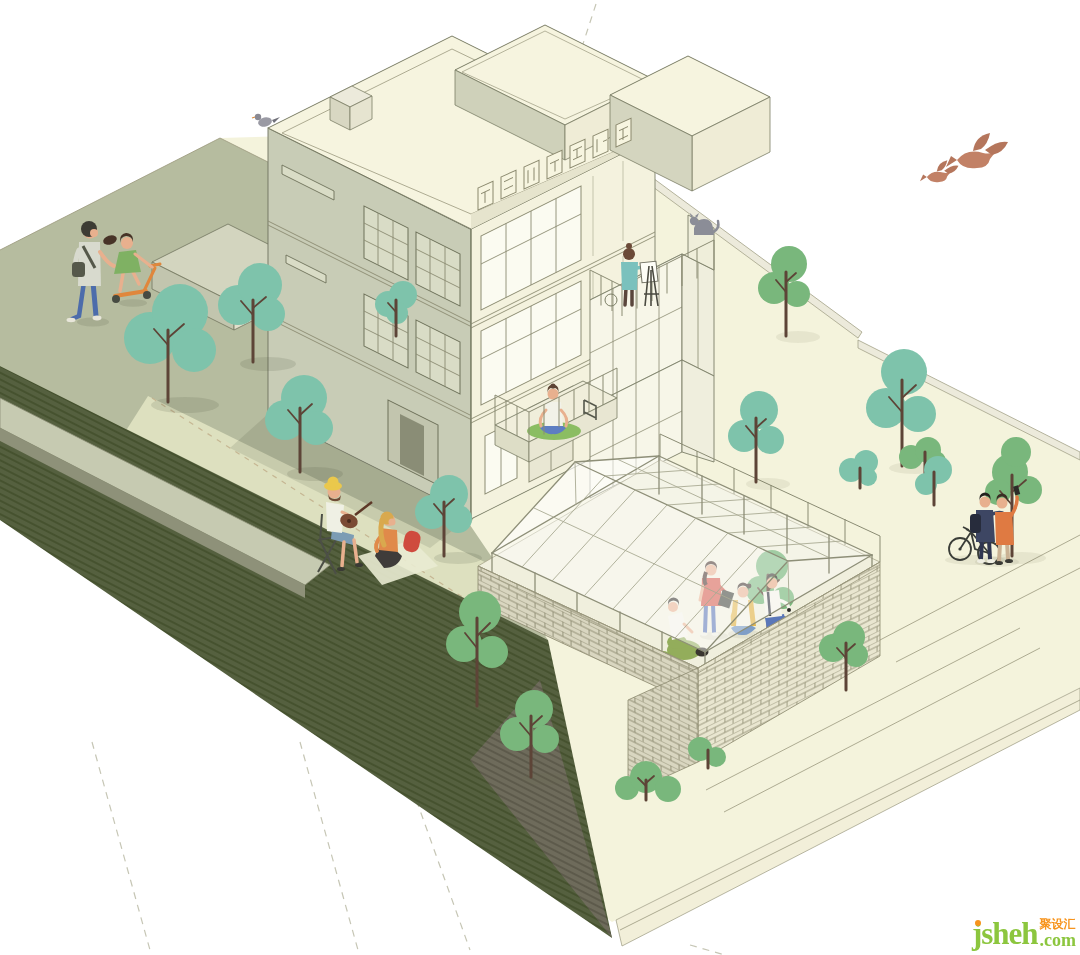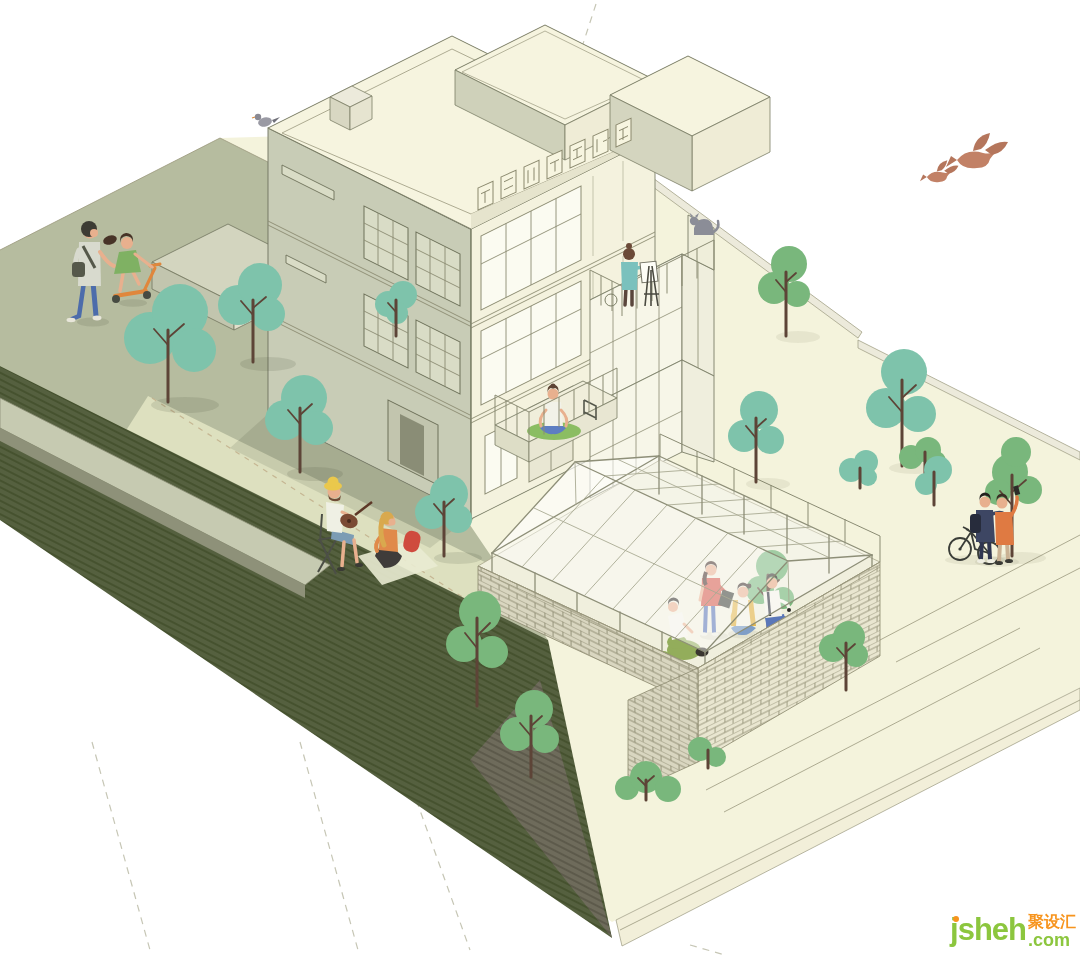--- a/index.html
+++ b/index.html
@@ -1,17 +1,17 @@
 <!DOCTYPE html>
 <html><head>
 <meta charset="utf-8">
 <style>
   html,body{margin:0;padding:0;background:#ffffff;}
   #stage{position:relative;width:1080px;height:955px;background:#ffffff;overflow:hidden;
-         font-family:Liberation Sans, sans-serif;}
+         font-family:Liberation Serif, serif;}
   svg{display:block}
   .s1{stroke:#7b7e66;stroke-width:1;fill:none}
   .s2{stroke:#9a987e;stroke-width:.8;fill:none}
   .mull{stroke:#8b8b72;stroke-width:.8;fill:none}
   .wfm{stroke:#8e8f78;stroke-width:1.3;fill:none;stroke-linecap:round}
   .wfm2{stroke:#a9aa93;stroke-width:.9;fill:none}
   .rail{stroke:#8a8b73;stroke-width:1;fill:none}
   .trunk{stroke:#5d4437;stroke-width:3;fill:none;stroke-linecap:round}
   .branch{stroke:#5d4437;stroke-width:1.8;fill:none;stroke-linecap:round}
   .dash{stroke:#c6c6b5;stroke-width:1.2;fill:none;stroke-dasharray:7 6}
@@ -20,21 +20,21 @@
   .shadowL{fill:rgba(110,110,80,.10)}
   .teal{fill:#7ec3ab}
   .grn{fill:#79b77c}
   .skinline{stroke:#e8b08e;stroke-linecap:round;fill:none}
   
   .wm{position:absolute;right:4px;bottom:6px;display:flex;align-items:flex-start;line-height:1}
   .wm .brand{position:relative;font-weight:bold;font-size:31px;letter-spacing:-1px;color:#8cc63e}
   .wm .brand .jdot{position:absolute;left:3px;top:2px;width:6px;height:6px;border-radius:50%;
                    background:#f7941d}
   .wm .col{display:flex;flex-direction:column;margin-left:2px}
-  .wm .cjk{font-size:16px;font-weight:bold;color:#f7941d}
+  .wm .cjk{font-size:12px;font-weight:bold;color:#f7941d}
   .wm .tld{font-size:18px;font-weight:bold;color:#8cc63e;margin-top:1px}
 </style>
 </head>
 <body>
 
 <div id="stage">
 <svg width="1080" height="955" viewBox="0 0 1080 955">
 <defs>
   <pattern id="bkSE" width="18" height="10" patternUnits="userSpaceOnUse" patternTransform="skewY(-26.57)">
     <rect width="18" height="10" fill="#e9e6d0"></rect>

